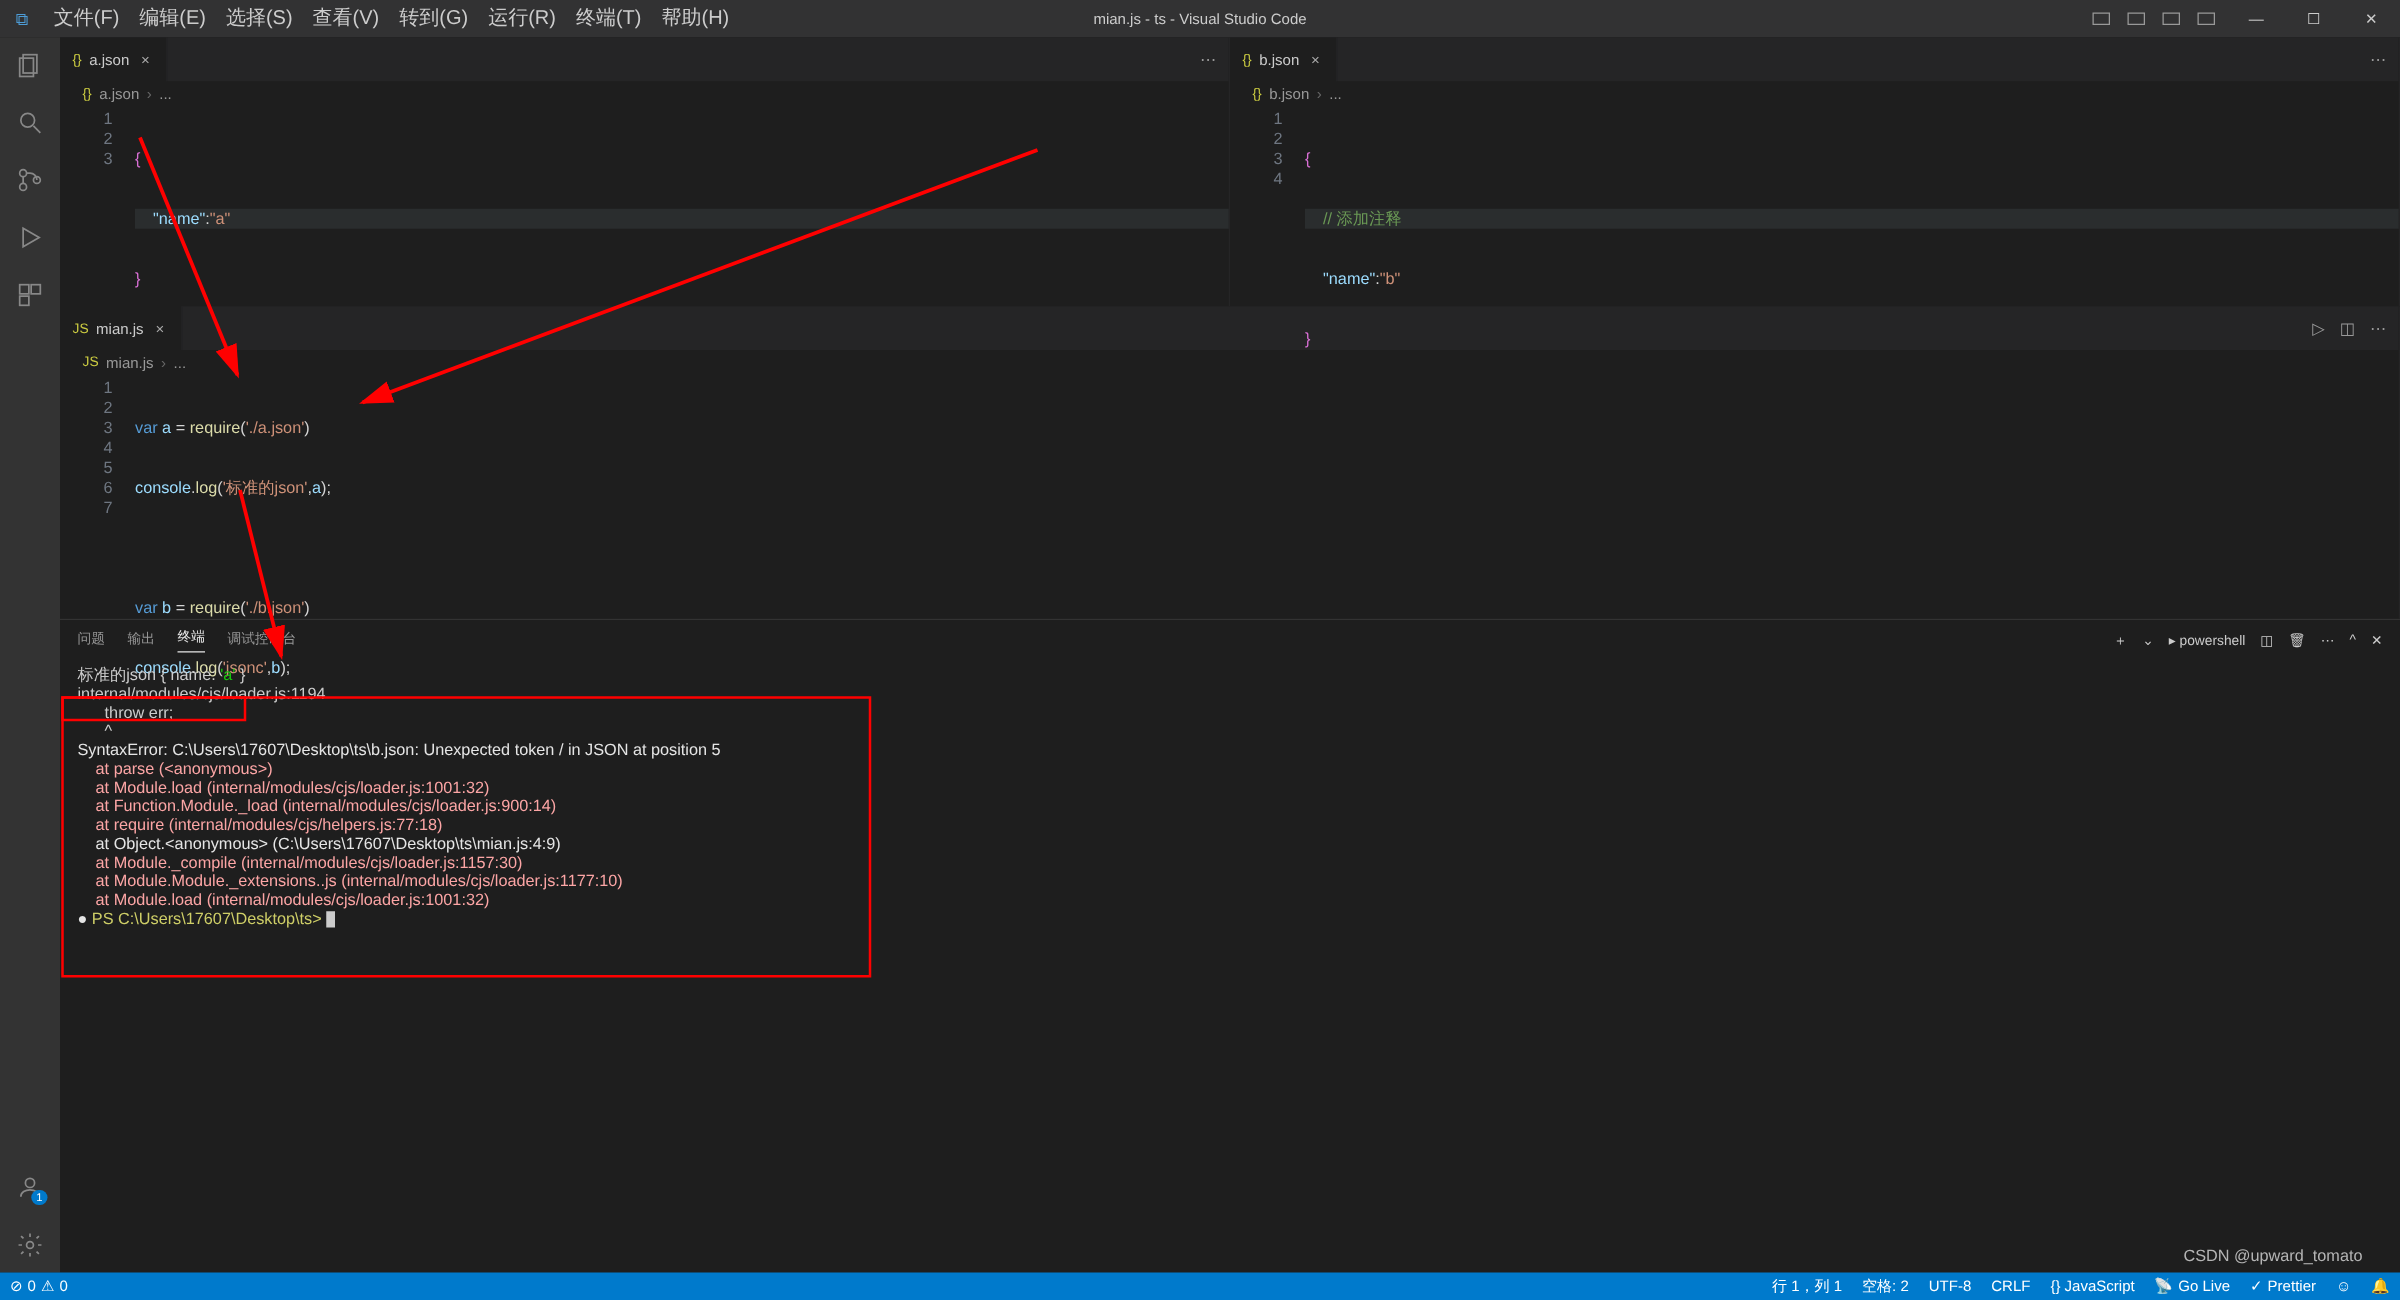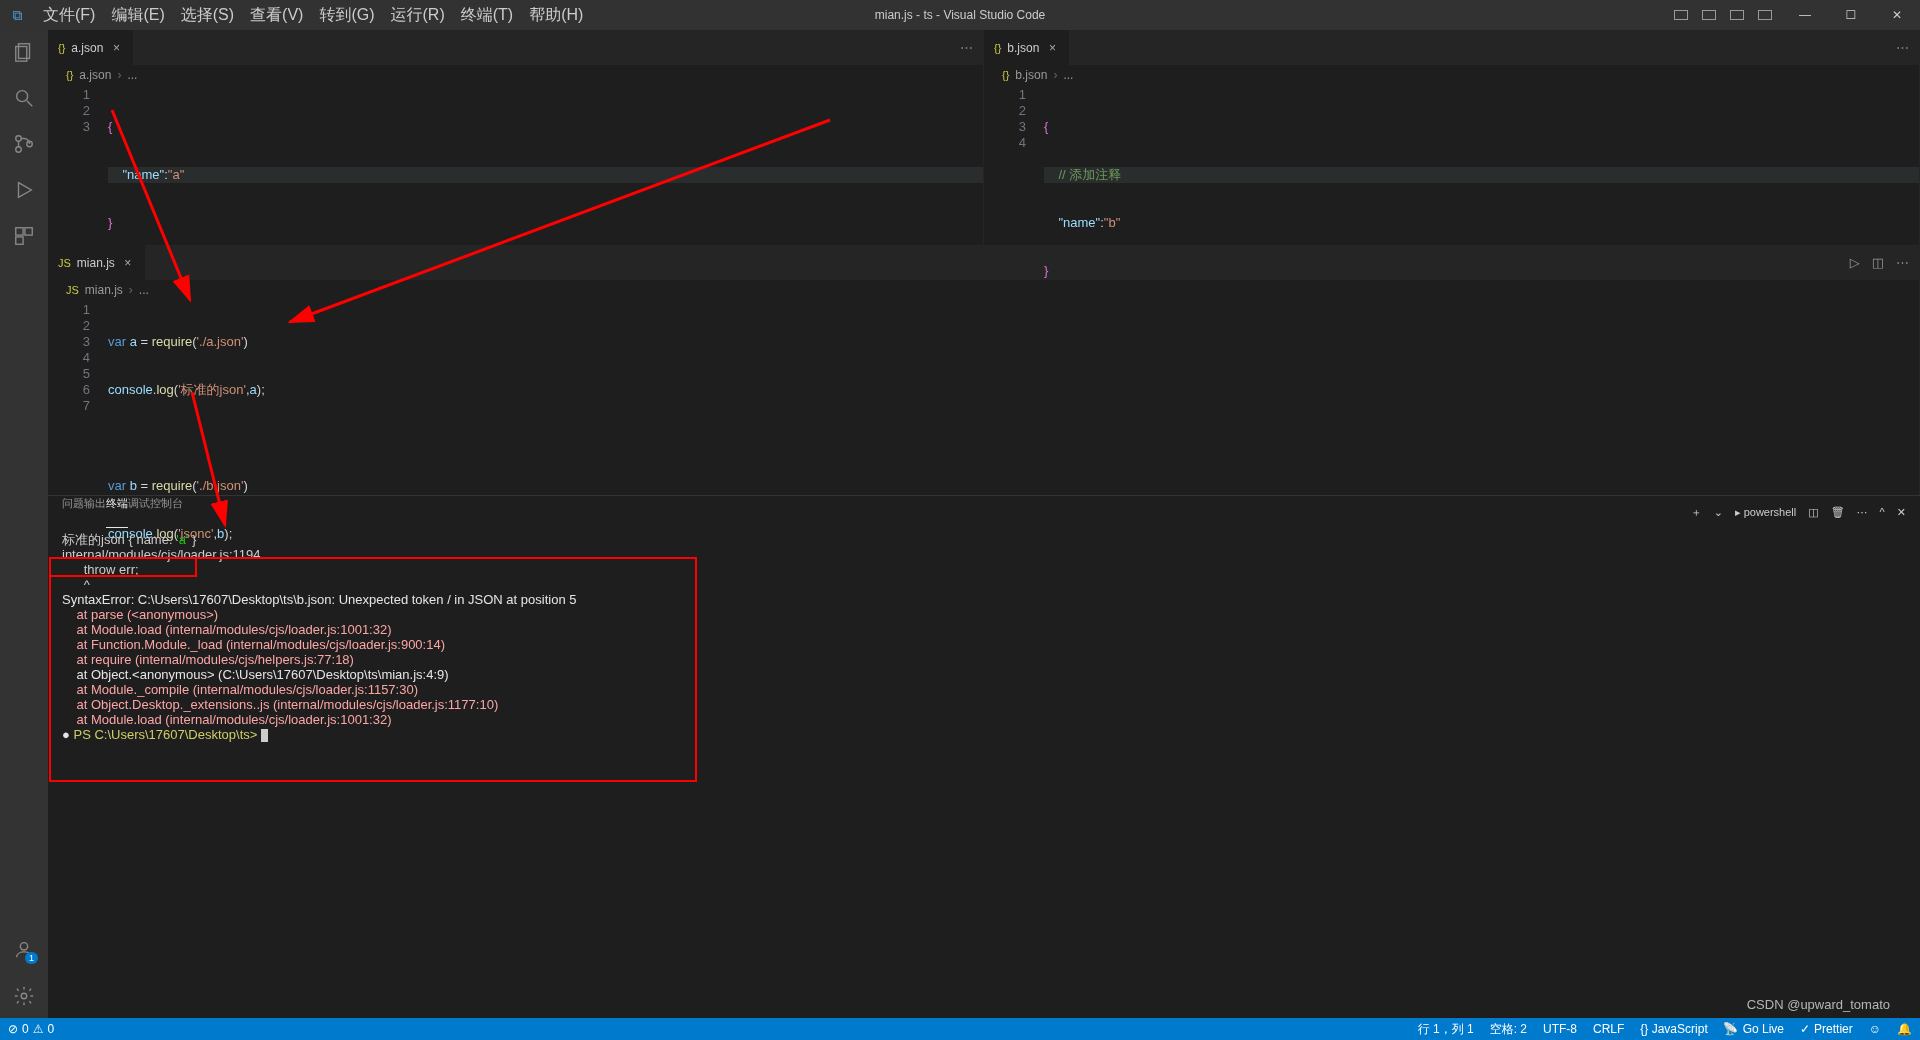--- a/index.html
+++ b/index.html
@@ -54,21 +54,21 @@
 .tok-colon { color:#d4d4d4; }
 .tok-comment { color:#6a9955; }
 .tok-kw { color:#569cd6; }
 .tok-var { color:#9cdcfe; }
 .tok-op { color:#d4d4d4; }
 .tok-fn { color:#dcdcaa; }
 .tok-paren { color:#d4d4d4; }
 
 
 .panel { flex:1; background:#1e1e1e; border-top:1px solid #333; display:flex; flex-direction:column; min-height:0; }
-.panel-tabs { display:flex; height:32px; padding:0 14px; font-size:11px; color:#969696; }
+.panel-tabs { display:flex; align-items:center; height:32px; padding:0 14px; gap:18px; font-size:11px; color:#969696; }
 .panel-tabs .pt { cursor:default; padding-bottom:4px; }
 .panel-tabs .pt.active { color:#e7e7e7; border-bottom:1px solid #e7e7e7; }
 .panel-tabs .pactions { margin-left:auto; display:flex; align-items:center; gap:12px; color:#ccc; }
 .panel-tabs .pshell { font-size:11px; }
 
 .terminal-body { flex:1; overflow:auto; padding:4px 14px; font-family:Consolas,monospace; font-size:13px; line-height:15px; color:#ccc; position:relative; }
 .terminal-body .tline { white-space:pre; }
 .term-yellow { color:#cece67; }
 .term-green { color:#16c60c; }
 .term-dim { color:#fca5a5; }
@@ -296,21 +296,21 @@
       <div class="tline">      throw err;</div>
       <div class="tline">      ^</div>
       <div class="tline"></div>
       <div class="tline term-bright">SyntaxError: C:\Users\17607\Desktop\ts\b.json: Unexpected token / in JSON at position 5</div>
       <div class="tline term-dim">    at parse (&lt;anonymous&gt;)</div>
       <div class="tline term-dim">    at Module.load (internal/modules/cjs/loader.js:1001:32)</div>
       <div class="tline term-dim">    at Function.Module._load (internal/modules/cjs/loader.js:900:14)</div>
       <div class="tline term-dim">    at require (internal/modules/cjs/helpers.js:77:18)</div>
       <div class="tline term-bright">    at Object.&lt;anonymous&gt; (C:\Users\17607\Desktop\ts\mian.js:4:9)</div>
       <div class="tline term-dim">    at Module._compile (internal/modules/cjs/loader.js:1157:30)</div>
-      <div class="tline term-dim">    at Object.Desktop._extensions..js (internal/modules/cjs/loader.js:1177:10)</div>
+      <div class="tline term-dim">    at Module.Module._extensions..js (internal/modules/cjs/loader.js:1177:10)</div>
       <div class="tline term-dim">    at Module.load (internal/modules/cjs/loader.js:1001:32)</div>
       <div class="tline"><span class="term-bright">● </span><span class="term-yellow">PS C:\Users\17607\Desktop\ts&gt;</span> <span class="cursor-block"></span></div>
     </div>
   </div>
 </div>
 
 <div class="statusbar">
   <div class="s-item">⊘ <span>0</span> ⚠ <span>0</span></div>
   <div class="s-right">
     <div class="s-item">行 1，列 1</div>

